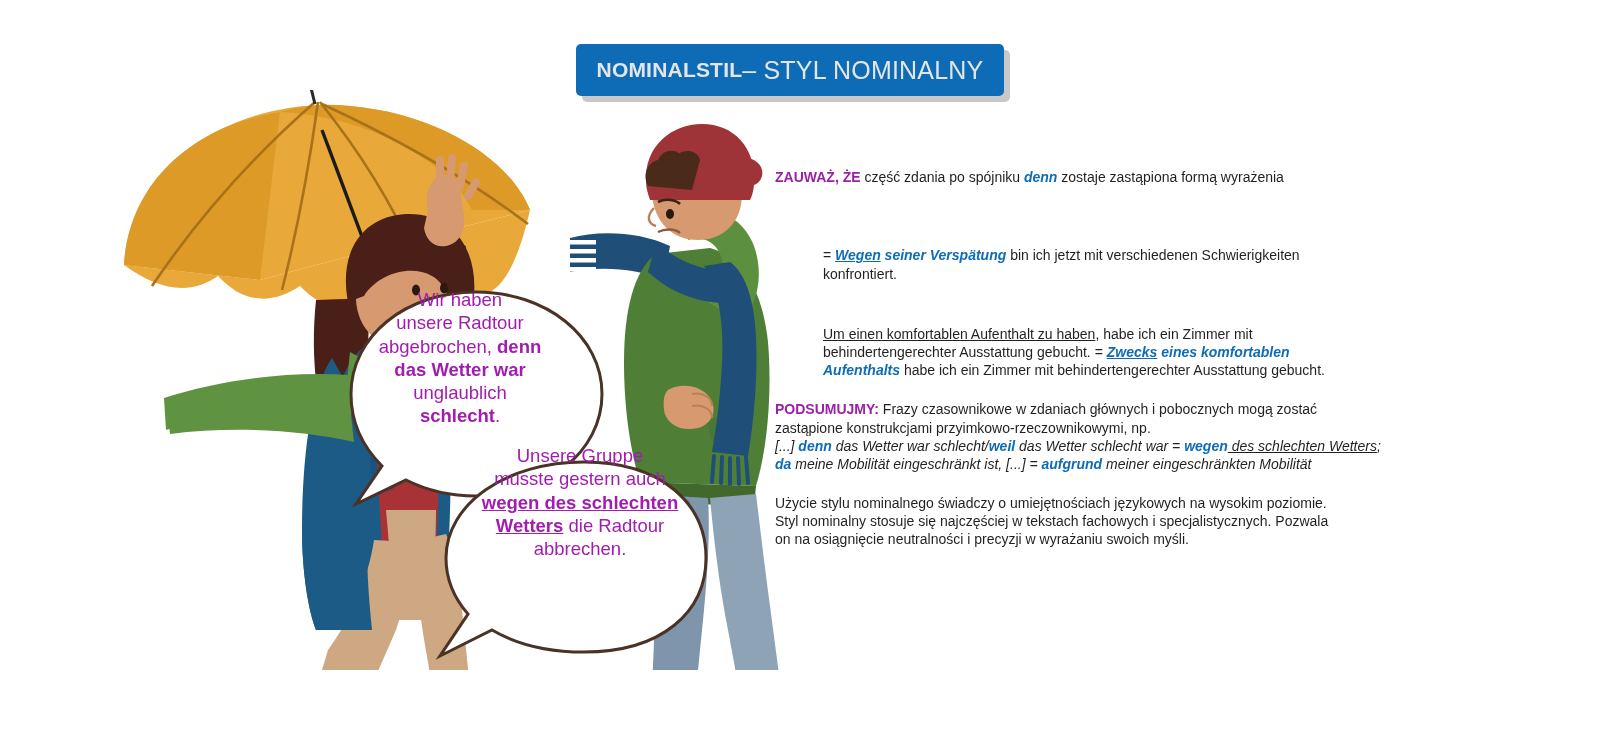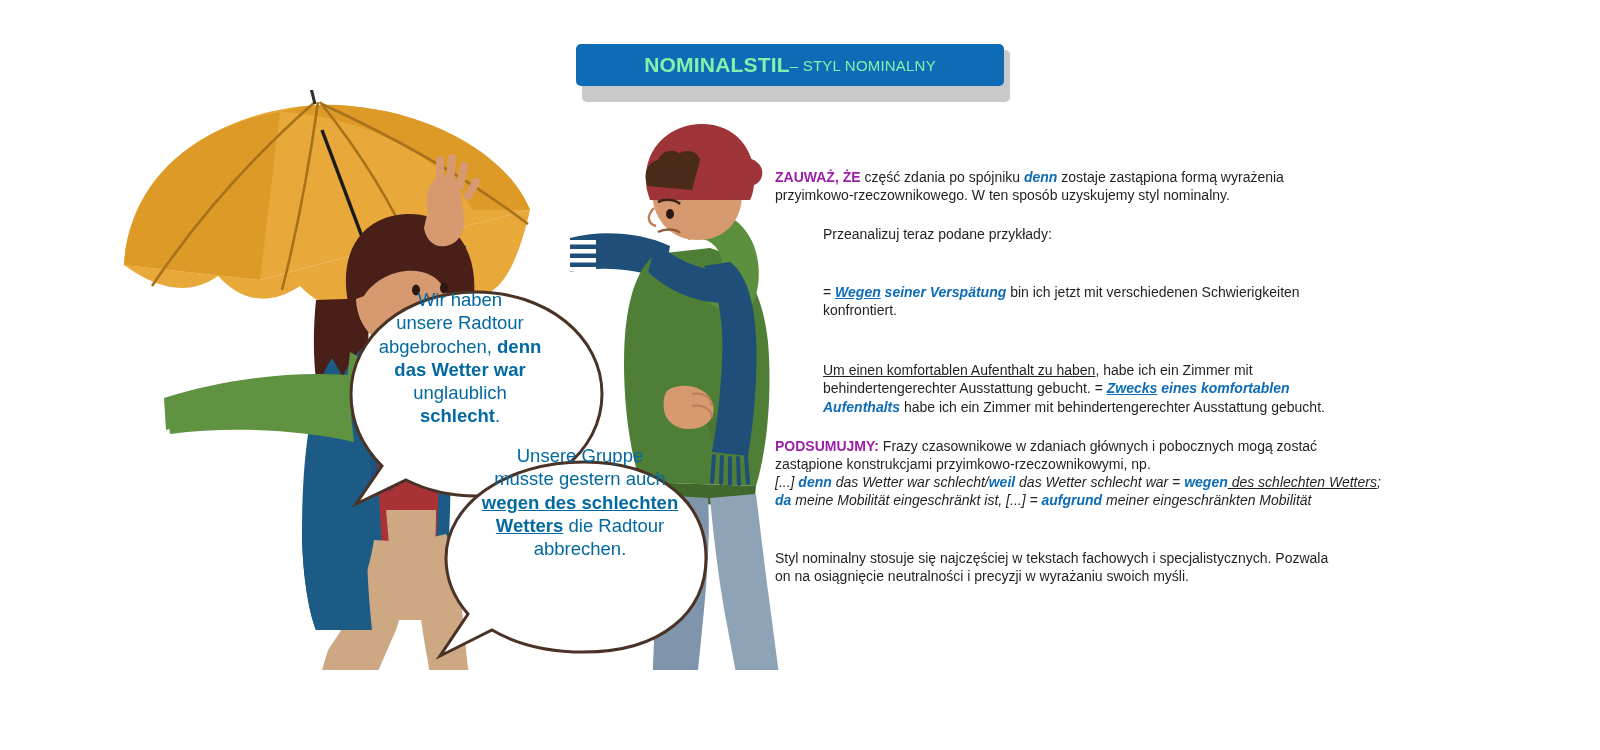--- a/index.html
+++ b/index.html
@@ -17,37 +17,37 @@
     position:absolute; left:576px; top:44px;
     width:428px; height:52px;
   }
   #title-shadow {
     position:absolute; left:6px; top:6px;
     width:428px; height:52px;
     background:#c9c9c9; border-radius:5px;
   }
   #title-bar {
     position:absolute; left:0; top:0;
-    width:428px; height:42px;
+    width:428px; height:52px;
     background:#0d6cb5; border-radius:5px;
     display:flex; align-items:center; justify-content:center;
-    color:#86efac; letter-spacing:.2px;
+    color:#e5e5e5; letter-spacing:.2px;
   }
   #title-bar .t-strong { font-weight:bold; font-size:21px; }
-  #title-bar .t-rest  { font-weight:normal; font-size:15px; }
+  #title-bar .t-rest  { font-weight:normal; font-size:25px; }
 
   
   #art { position:absolute; left:110px; top:90px; width:680px; height:580px; }
   #art svg { display:block; }
 
   
   .bubble-text {
     position:absolute;
     text-align:center;
-    color:#0369a1;
+    color:#a21caf;
     font-size:18.5px;
     line-height:1.26;
     font-family:"Liberation Sans", sans-serif;
   }
   #bubble1-text { left:352px; top:288px; width:216px; }
   #bubble2-text { left:463px; top:444px; width:234px; }
 
   
   #content { position:absolute; left:775px; top:168px; width:700px; }
   .para { color:#231f20; font-size:14px; line-height:1.30; margin:0; }
@@ -249,26 +249,24 @@
 </svg>
 </div>
 
 <div class="bubble-text" id="bubble1-text"><span>Wir haben</span><br><span>unsere Radtour</span><br><span>abgebrochen, </span><span style="font-weight: bold;">denn</span><br><span style="font-weight: bold;">das Wetter war</span><br><span>unglaublich</span><br><span style="font-weight: bold;">schlecht</span><span>.</span></div>
 <div class="bubble-text" id="bubble2-text"><span>Unsere Gruppe</span><br><span>musste gestern auch</span><br><span style="font-weight: bold; text-decoration: underline;">wegen des schlechten </span><br><span style="font-weight: bold; text-decoration: underline; margin-top: 32px;">Wetters</span><span> die Radtour</span><br><span>abbrechen.</span></div>
 
 <div id="content">
 
   <p class="para">
     <span class="purple">ZAUWAŻ, ŻE</span><span> część zdania po spójniku </span><span class="blue-i">denn</span><span> zostaje zastąpiona formą wyrażenia</span><br>
-    <span>przyimkowo-rzeczownikowego. W ten sposób uzyskujemy styl nominalny.</span>
-  </p>
-
-  <div class="gap-m"></div>
-
-  <p class="para indent">Przeanalizuj teraz podane przykłady:</p>
+  </p>
+
+  <div class="gap-m"></div>
+
 
   <div class="gap-m"></div>
 
   <p class="para indent">
     <br>
     <span>= </span><span class="blue-iu">Wegen</span><span class="blue-i"> seiner Verspätung</span><span> bin ich jetzt mit verschiedenen Schwierigkeiten</span><br>
     <span>konfrontiert.</span>
   </p>
 
   <div class="gap-m"></div>
@@ -287,17 +285,17 @@
   <p class="para">
     <span class="purple">PODSUMUJMY:</span><span> Frazy czasownikowe w zdaniach głównych i pobocznych mogą zostać</span><br>
     <span>zastąpione konstrukcjami przyimkowo-rzeczownikowymi, np.</span><br>
     <span class="it">[...] </span><span class="blue-i">denn</span><span class="it"> das Wetter war schlecht/</span><span class="blue-i">weil</span><span class="it"> das Wetter schlecht war = </span><span class="blue-i">wegen</span><span class="it-u"> des schlechten Wetters</span><span class="it">;</span><br>
     <span class="blue-i">da</span><span class="it"> meine Mobilität eingeschränkt ist, [...] = </span><span class="blue-i">aufgrund</span><span class="it"> meiner eingeschränkten Mobilität</span>
   </p>
 
   <div class="gap-m"></div>
 
   <p class="para">
-    <br>
+    <span>Użycie stylu nominalnego świadczy o  umiejętnościach językowych na wysokim poziomie.</span><br>
     <span>Styl nominalny stosuje się najczęściej w tekstach fachowych i specjalistycznych. Pozwala</span><br>
     <span>on na osiągnięcie neutralności i precyzji w wyrażaniu swoich myśli.</span>
   </p>
 </div>
 
 </body></html>

